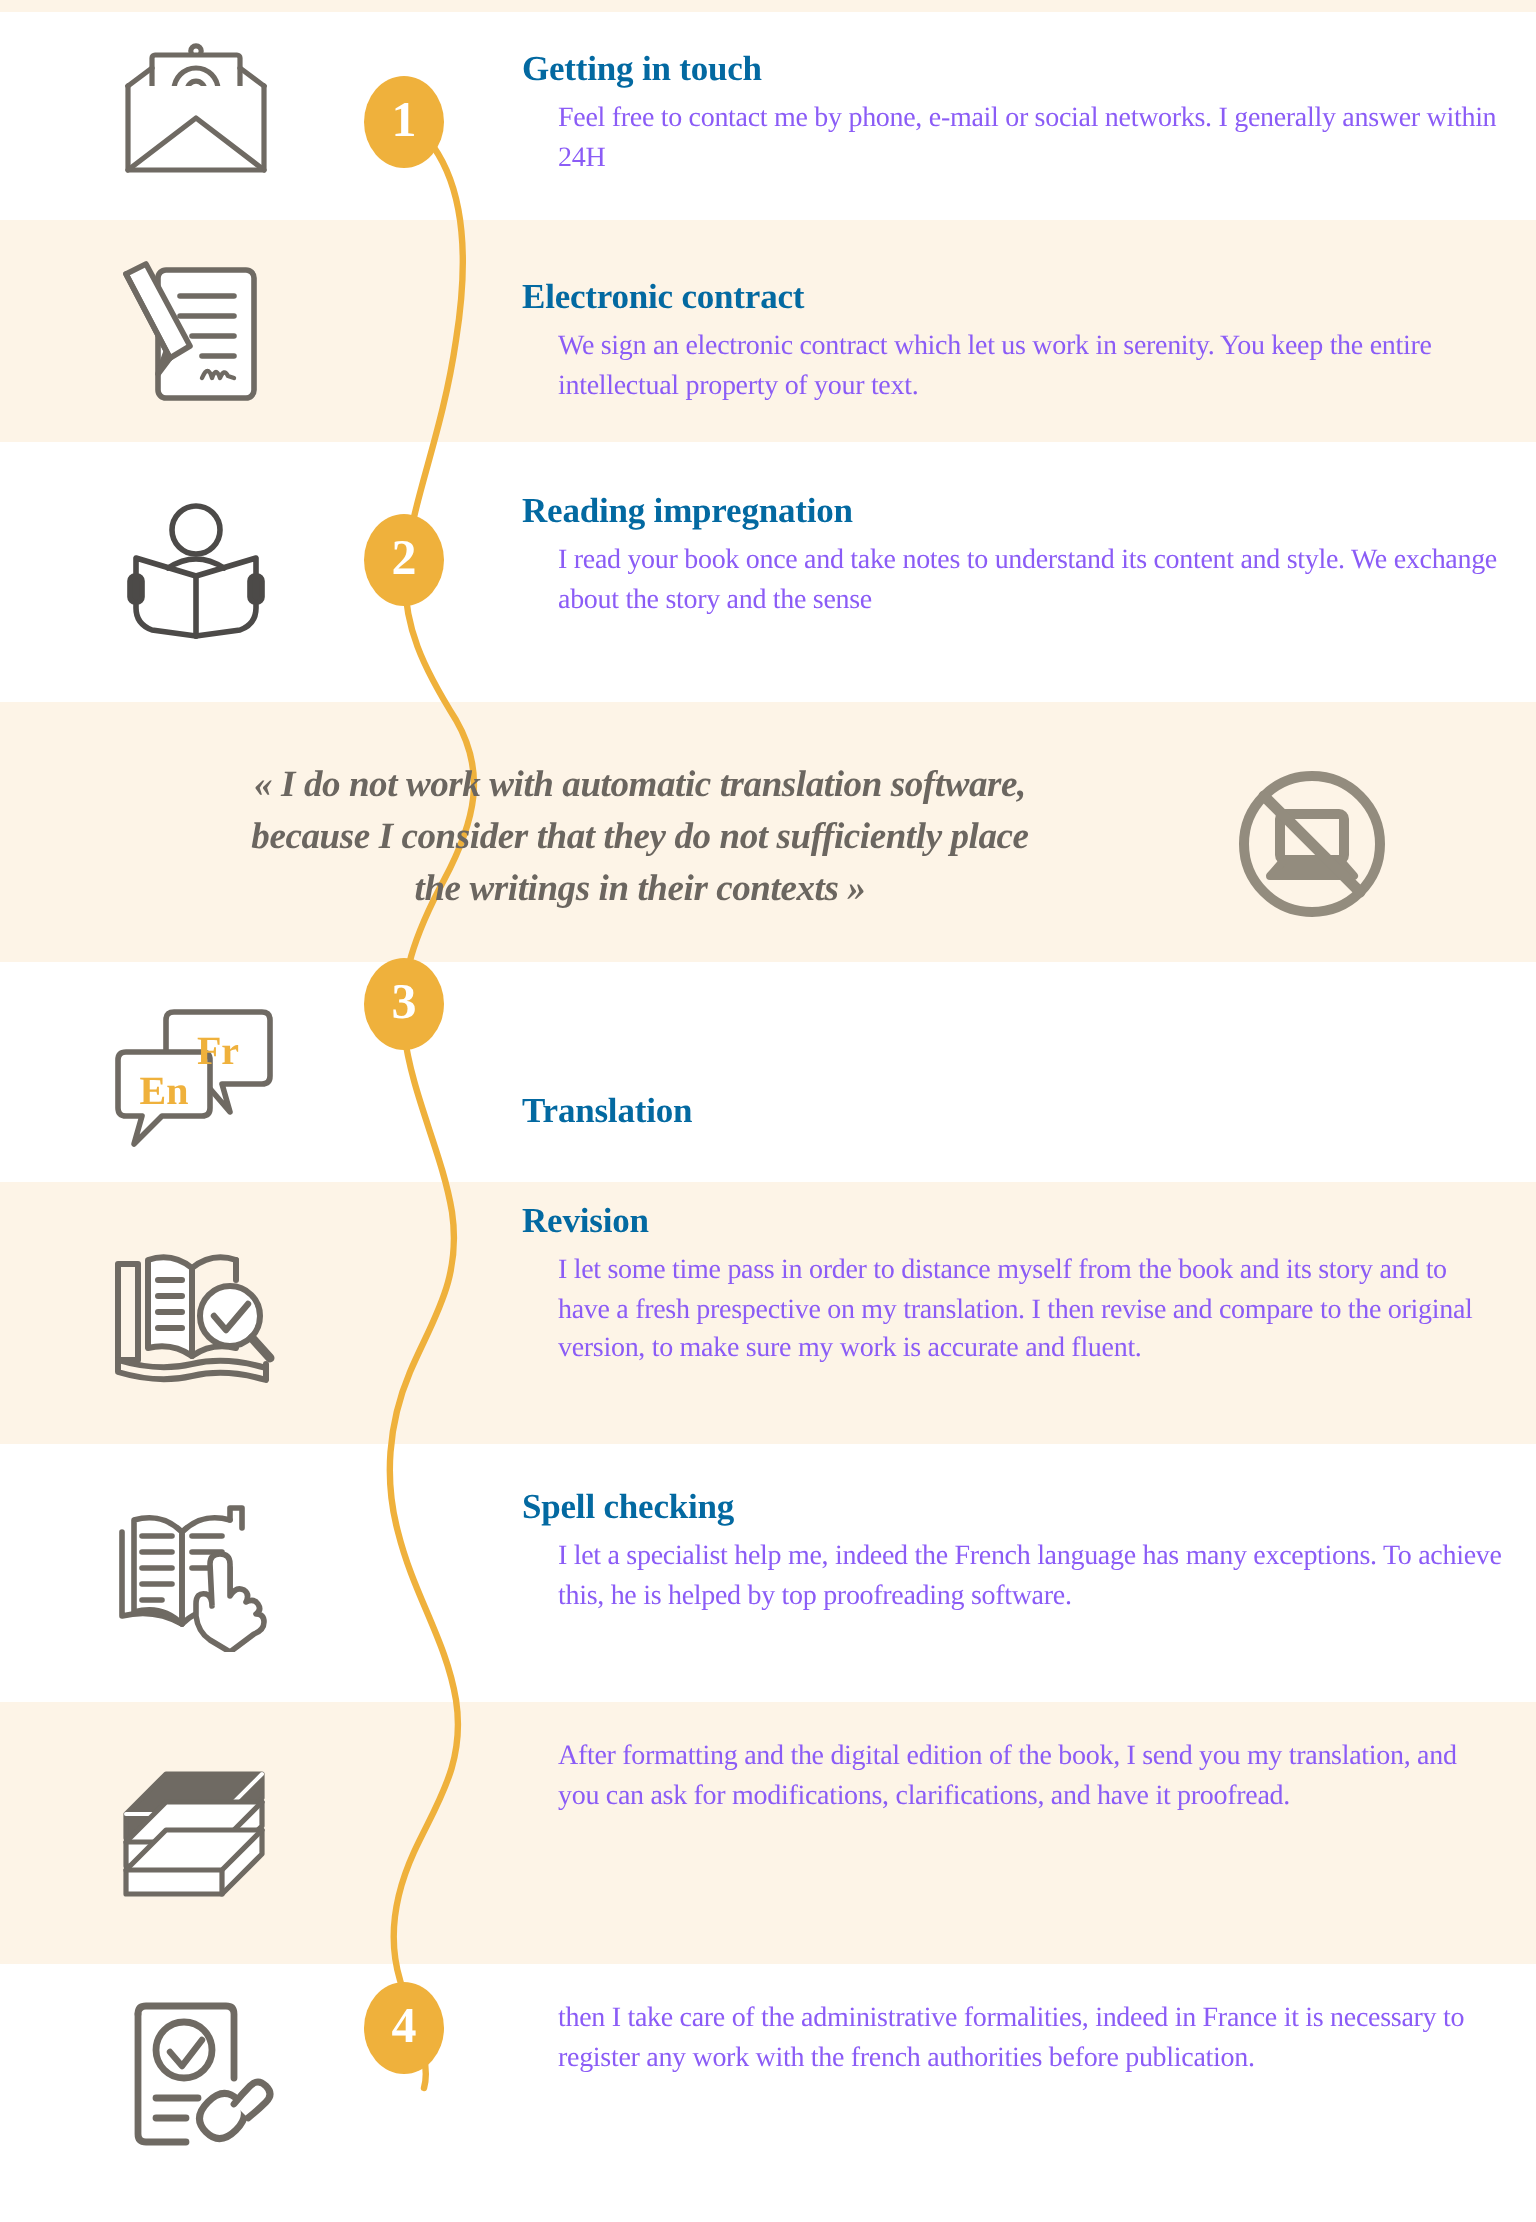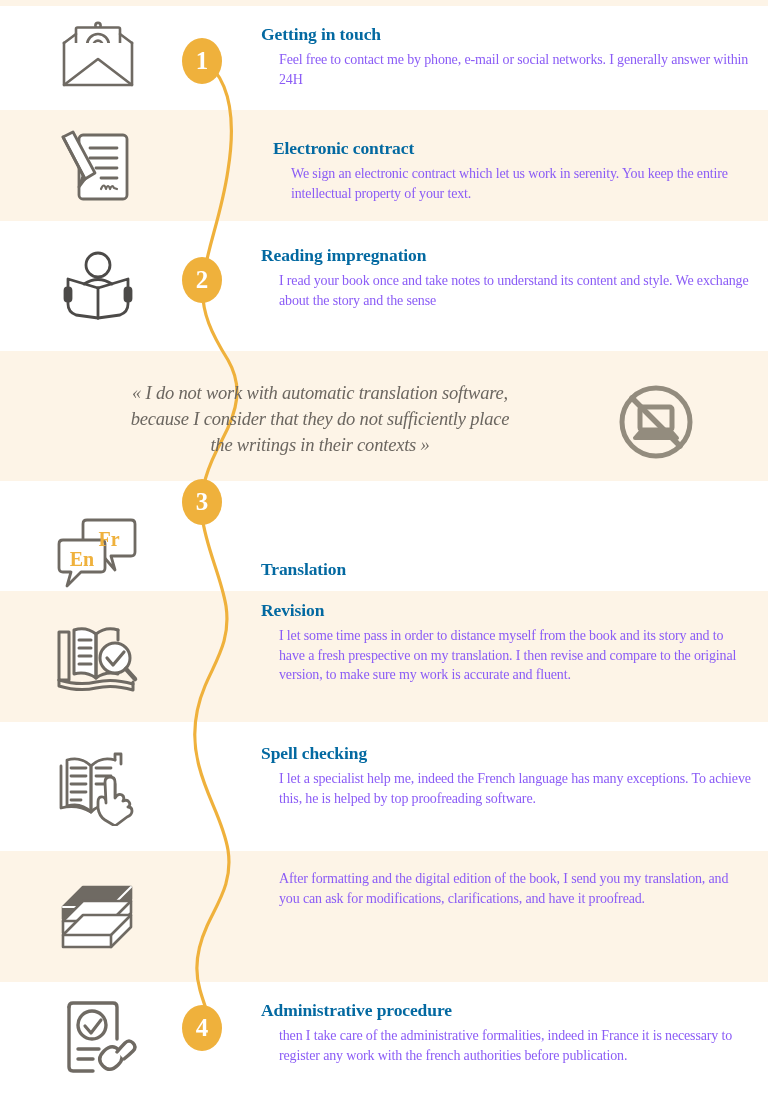--- a/index.html
+++ b/index.html
@@ -94,21 +94,21 @@
     position: absolute;
     left: 0;
     width: 768px;
   }
   .quote-text {
     position: absolute;
     left: 40px;
     width: 560px;
     text-align: center;
     font-family: "Liberation Serif", "DejaVu Serif", serif;
-    font-weight: normal;
+    font-weight: bold;
     font-style: italic;
     font-size: 18.5px;
     line-height: 26px;
     color: #6b6660;
     letter-spacing: -0.2px;
   }
   .quote-icon {
     position: absolute;
     left: 616px;
     top: 382px;
@@ -175,21 +175,21 @@
           <rect x="20" y="6" width="48" height="64" rx="4" fill="#ffffff"></rect>
           <path d="M 31 19 L 58 19 M 31 29 L 58 29 M 37 39 L 58 39 M 42 49 L 58 49"></path>
           <path d="M 4 8 L 14 3 L 36 44 L 26 50 Z" fill="#ffffff"></path>
           <path d="M 26 50 L 20 58 L 24 47" fill="#ffffff"></path>
           <path d="M 4 8 L 26 50"></path>
           <path d="M 42 60 q 3 -7 5 0 q 2 -6 4 0 q 2 -5 4 -1 l 3 1" stroke-width="2.2"></path>
         </g>
       </svg>
     </div>
     <div class="step-badge" style="top:147px;left:182px;">2</div>
-    <div class="step-text" style="top:28px;margin-left:12px;">
+    <div class="step-text" style="top:28px;">
       <p class="step-title">Electronic contract</p>
       <p class="step-desc">We sign an electronic contract which let us work in serenity. You keep the entire intellectual property of your text.</p>
     </div>
   </div>
 
   <div class="step" style="top:221px;height:130px;">
     <div class="step-icon" style="top:20px;height:90px;">
       <svg width="76" height="76" viewBox="0 0 76 76">
         <g fill="none" stroke="#4c4a48" stroke-width="2.8" stroke-linejoin="round" stroke-linecap="round">
           <circle cx="38" cy="17" r="12"></circle>
@@ -218,21 +218,21 @@
   </div>
   <svg class="quote-icon" viewBox="0 0 80 80">
     <g fill="none" stroke="#938c7e" stroke-width="5" stroke-linejoin="round" stroke-linecap="round">
       <circle cx="40" cy="40" r="34"></circle>
       <rect x="24" y="25" width="32" height="23" rx="2.5"></rect>
       <path d="M 19 56 L 26 48 L 54 48 L 61 56 Z" fill="#938c7e" stroke-width="4"></path>
       <path d="M 16 16 L 64 64" stroke-width="5.5"></path>
     </g>
   </svg>
 
-  <div class="step" style="top:495px;height:110px;">
+  <div class="step" style="top:481px;height:110px;">
     <div class="step-icon" style="top:15px;height:84px;">
       <svg width="82" height="76" viewBox="0 0 82 76">
         <g fill="none" stroke="#6f6a63" stroke-width="2.8" stroke-linejoin="round" stroke-linecap="round">
           <path d="M 30 6 L 74 6 q 4 0 4 4 L 78 38 q 0 4 -4 4 L 54 42 L 58 56 L 46 42 L 30 42 q -4 0 -4 -4 L 26 10 q 0 -4 4 -4 Z" fill="#ffffff"></path>
           <path d="M 6 26 L 44 26 q 4 0 4 4 L 48 54 q 0 4 -4 4 L 24 58 L 10 72 L 14 58 L 6 58 q -4 0 -4 -4 L 2 30 q 0 -4 4 -4 Z" fill="#ffffff"></path>
         </g>
         <text x="52" y="32" font-family="Liberation Serif, serif" font-weight="bold" font-size="20" fill="#efb13c" text-anchor="middle">Fr</text>
         <text x="25" y="52" font-family="Liberation Serif, serif" font-weight="bold" font-size="20" fill="#efb13c" text-anchor="middle">En</text>
       </svg>
     </div>
@@ -317,18 +317,17 @@
           <circle cx="33" cy="26" r="14"></circle>
           <path d="M 26 27 L 32 34 L 42 21" stroke-width="3.2"></path>
           <path d="M 19 50 L 40 50 M 19 60 L 34 60"></path>
           <path d="M 45 52 q -8 8 -1 15 q 7 7 15 -1 q 8 -8 1 -15 q -7 -7 -15 1 Z" fill="#ffffff"></path>
           <path d="M 58 53 q 4 -5 8 -9 q 4 -4 8 0 q 4 4 0 8 q -4 4 -9 8" fill="#ffffff"></path>
         </g>
       </svg>
     </div>
 
     <div class="step-text" style="top:18px;">
-      <p class="step-title">Administrative procedure</p>
       <p class="step-desc">then I take care of the administrative formalities, indeed in France it is necessary to register any work with the french authorities before publication.</p>
     </div>
   </div>
 
 </div>
 
 </body></html>

